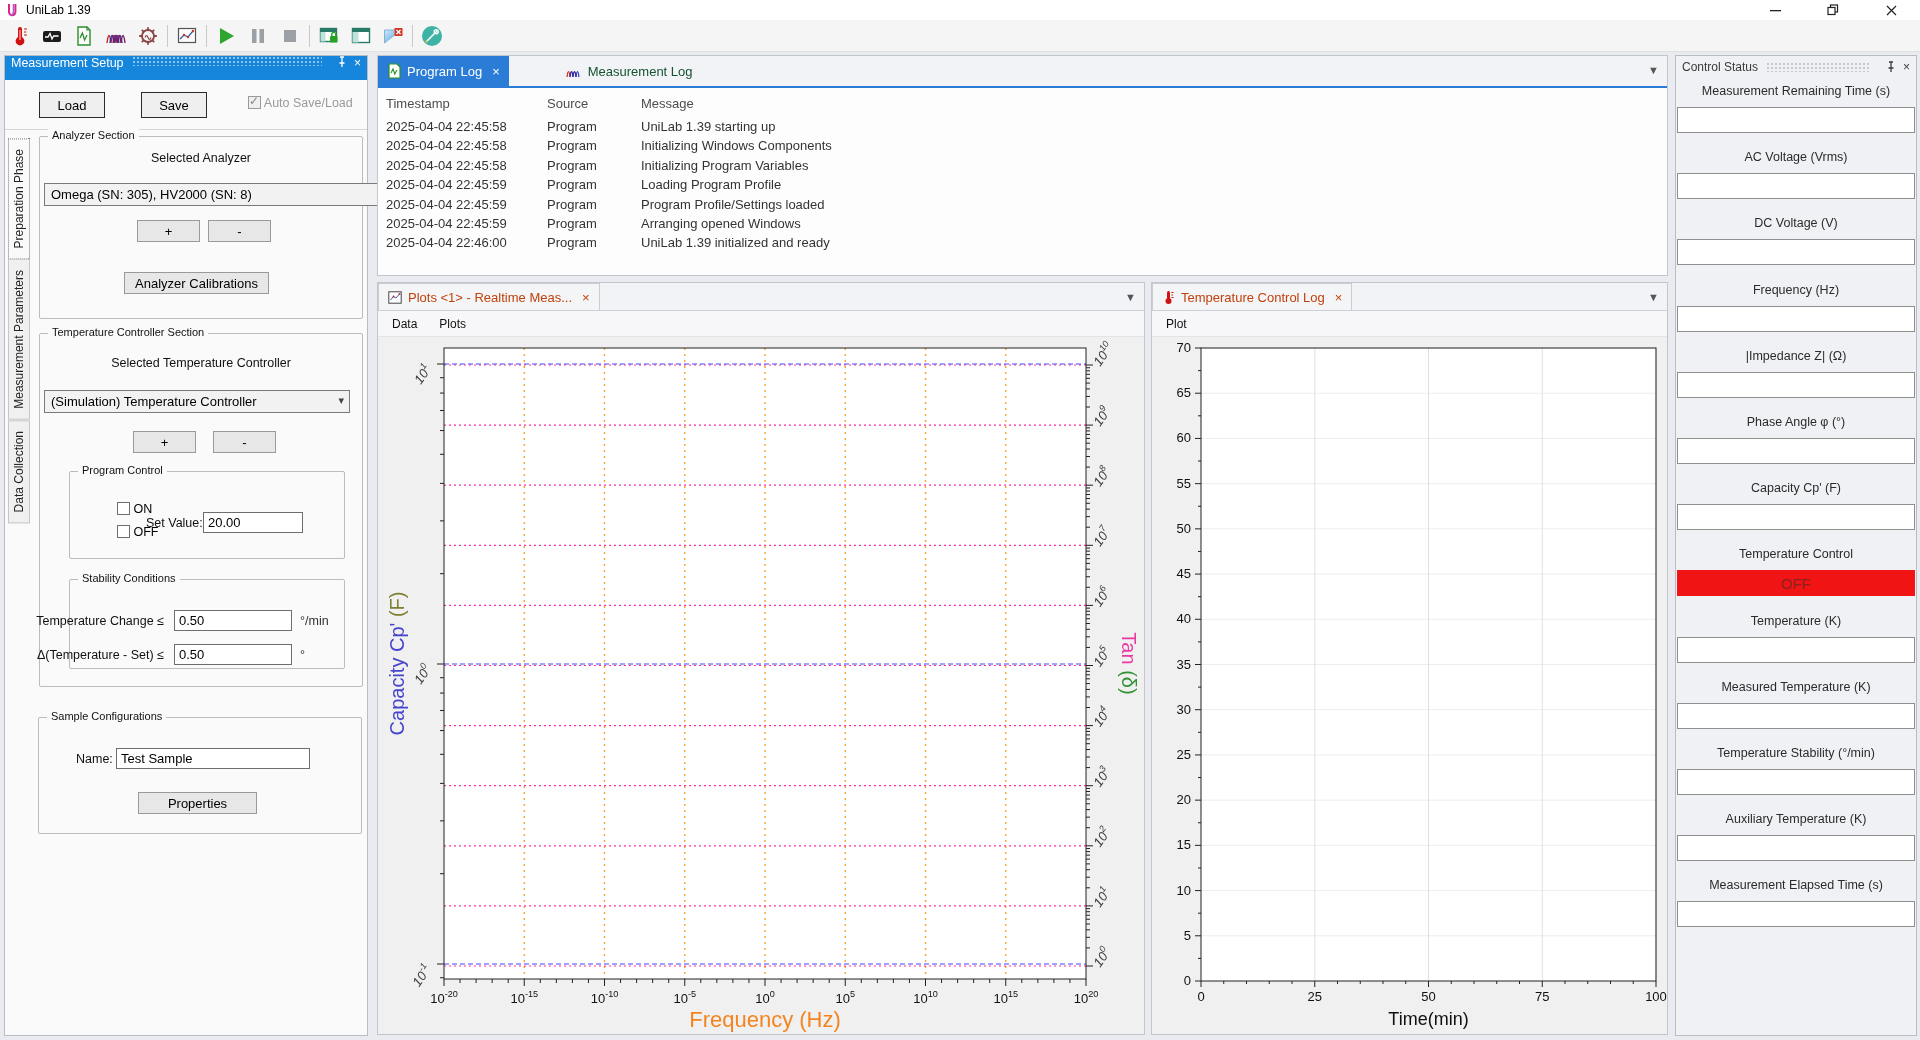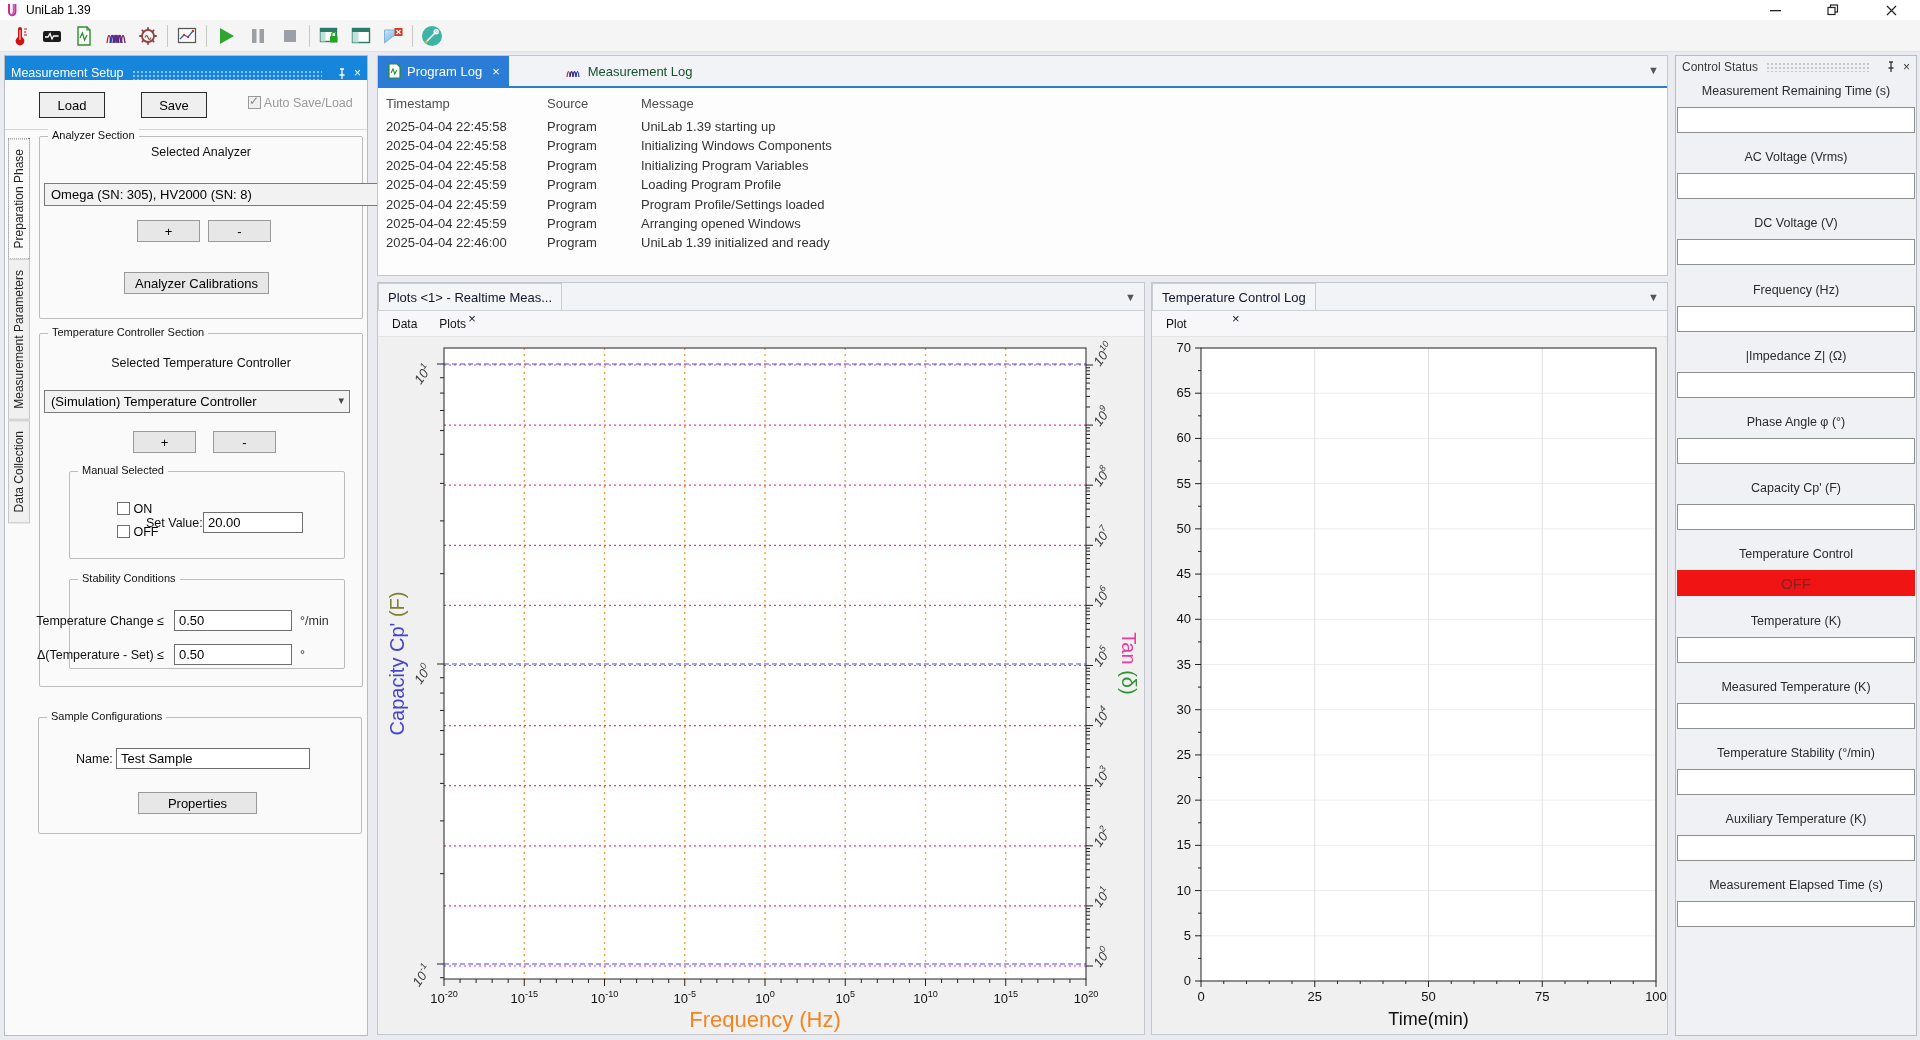--- a/index.html
+++ b/index.html
@@ -17,21 +17,21 @@
   .toolbar { position:absolute; left:0; top:20px; width:1920px; height:32px;
     background:#f5f5f5; border-bottom:1px solid #e0e0e0; display:flex; align-items:center; padding-left:4px; }
   .tbtn { width:32px; height:28px; display:flex; align-items:center; justify-content:center; }
   .tsep { width:1px; height:22px; background:#c8c8c8; margin:0 3px; }
 
   
   .panel { position:absolute; background:#fff; border:1px solid #c3c6cc; }
 
   
   #setup { left:4px; top:55px; width:364px; height:981px; background:#fafafa; border:1px solid #b9bcc2; }
-  #setup .hdr { height:24px; background:#1586dc; color:#fff; display:flex; align-items:flex-end;
+  #setup .hdr { height:24px; background:#1586dc; color:#fff; display:flex; align-items:flex-start;
     font-size:12.5px; padding:0 6px; }
   .hdr-dots { flex:1; height:10px; margin:0 8px;
     background-image:radial-gradient(rgba(255,255,255,.5) 1px, transparent 1.3px); background-size:4px 4px; }
   .hdr-ic { margin-left:6px; color:#fff; font-size:12px; }
   #setup .btnrow { position:absolute; left:0; top:24px; width:100%; height:50px; border-bottom:1px solid #d6d6d6; }
   .pushbtn { position:absolute; background:#efefef; border:1px solid #2b2b2b; font-size:13px;
     display:flex; align-items:center; justify-content:center; color:#000; }
   .smallbtn { position:absolute; background:#e7e7e7; border:1px solid #9a9a9a; font-size:13px;
     display:flex; align-items:center; justify-content:center; color:#000; }
   .chk { width:13px; height:13px; background:#fff; border:1px solid #6e6e6e; display:inline-block;
@@ -55,21 +55,21 @@
 
   
   .strip { display:flex; align-items:flex-end; background:#f2f3f6; position:relative; }
   .strip .chev { position:absolute; right:8px; top:8px; color:#555; font-size:11px; }
   .tab { display:flex; align-items:center; gap:6px; padding:0 9px; font-size:13px; height:28px; }
   .tab .tab-x { font-size:13px; margin-left:4px; }
   .bluestrip { height:32px; border-bottom:2px solid #2b7cd6;gap:48px; }
   .bluestrip .tab.active { background:#2b7cd6; color:#fff; height:30px; }
   .bluestrip .tab.plain { color:#14532d; height:30px; }
   .graystrip { height:28px; border-bottom:1px solid #cdd0d5; }
-  .graystrip .tab { background:#f4f5f7; border:1px solid #c9ccd1; border-bottom:none; color:#0f172a; height:27px;flex-direction:column; }
+  .graystrip .tab { background:#f4f5f7; border:1px solid #c9ccd1; border-bottom:none; color:#c2410c; height:27px; }
   .menubar { height:26px; background:#f7f7f9; display:flex; align-items:center; gap:22px; padding-left:14px;
     font-size:12px; color:#111; border-bottom:1px solid #e4e4e8; }
 
   
   #logpanel { left:377px; top:55px; width:1291px; height:221px; background:#fdfdfd; }
   #loghead { position:absolute; left:0; top:40px; width:100%; height:20px; font-size:13px; color:#4d4d4d; }
   #loghead span, .log-row span { position:absolute; white-space:nowrap; }
   .c1 { left:8px; } .c2 { left:169px; } .c3 { left:263px; }
   #log-rows { position:absolute; left:0; top:62px; width:100%; }
   .log-row { position:relative; height:19.4px; font-size:13px; color:#333; }
@@ -247,36 +247,36 @@
   </div>
 
   <div id="vtabs">
       <div class="vtab active">Preparation Phase</div>
       <div class="vtab">Measurement Parameters</div>
       <div class="vtab">Data Collection</div>
     </div>
 
   <div class="grp" style="left:34px; top:80px; width:324px; height:183px;">
     <span class="glabel">Analyzer Section</span>
-    <div class="centerlbl" style="top:8px;">Selected Analyzer</div>
+    <div class="centerlbl" style="top:14px;">Selected Analyzer</div>
     <div class="combo" style="left:4px; top:46px; width:366px;">Omega (SN: 305), HV2000 (SN: 8)</div>
     <div class="smallbtn" style="left:97px; top:83px; width:63px; height:22px;">+</div>
     <div class="smallbtn" style="left:168px; top:83px; width:63px; height:22px;">-</div>
     <div class="smallbtn" style="left:84px; top:135px; width:145px; height:22px;">Analyzer Calibrations</div>
   </div>
 
   <div class="grp" style="left:34px; top:277px; width:324px; height:354px;">
     <span class="glabel">Temperature Controller Section</span>
     <div class="centerlbl" style="top:22px;">Selected Temperature Controller</div>
     <div class="combo" style="left:4px; top:56px; width:306px;">(Simulation) Temperature Controller</div>
     <div class="smallbtn" style="left:93px; top:97px; width:63px; height:22px;">+</div>
     <div class="smallbtn" style="left:173px; top:97px; width:63px; height:22px;">-</div>
 
     <div class="grp" style="left:29px; top:137px; width:276px; height:88px; background:#fafafa;">
-      <span class="glabel">Manual Selected</span>
+      <span class="glabel">Program Control</span>
       <div style="position:absolute; left:47px; top:30px; font-size:12.5px;">
         <span class="chk"></span>
         <span>ON</span>
       </div>
       <div style="position:absolute; left:47px; top:53px; font-size:12.5px;">
         <span class="chk"></span>
         <span>OFF</span>
       </div>
       <span class="flabel" style="left:76px; top:44px;">Set Value:</span>
       <input class="tinput" style="left: 133px; top: 40px; width: 100px;" value="20.00">

